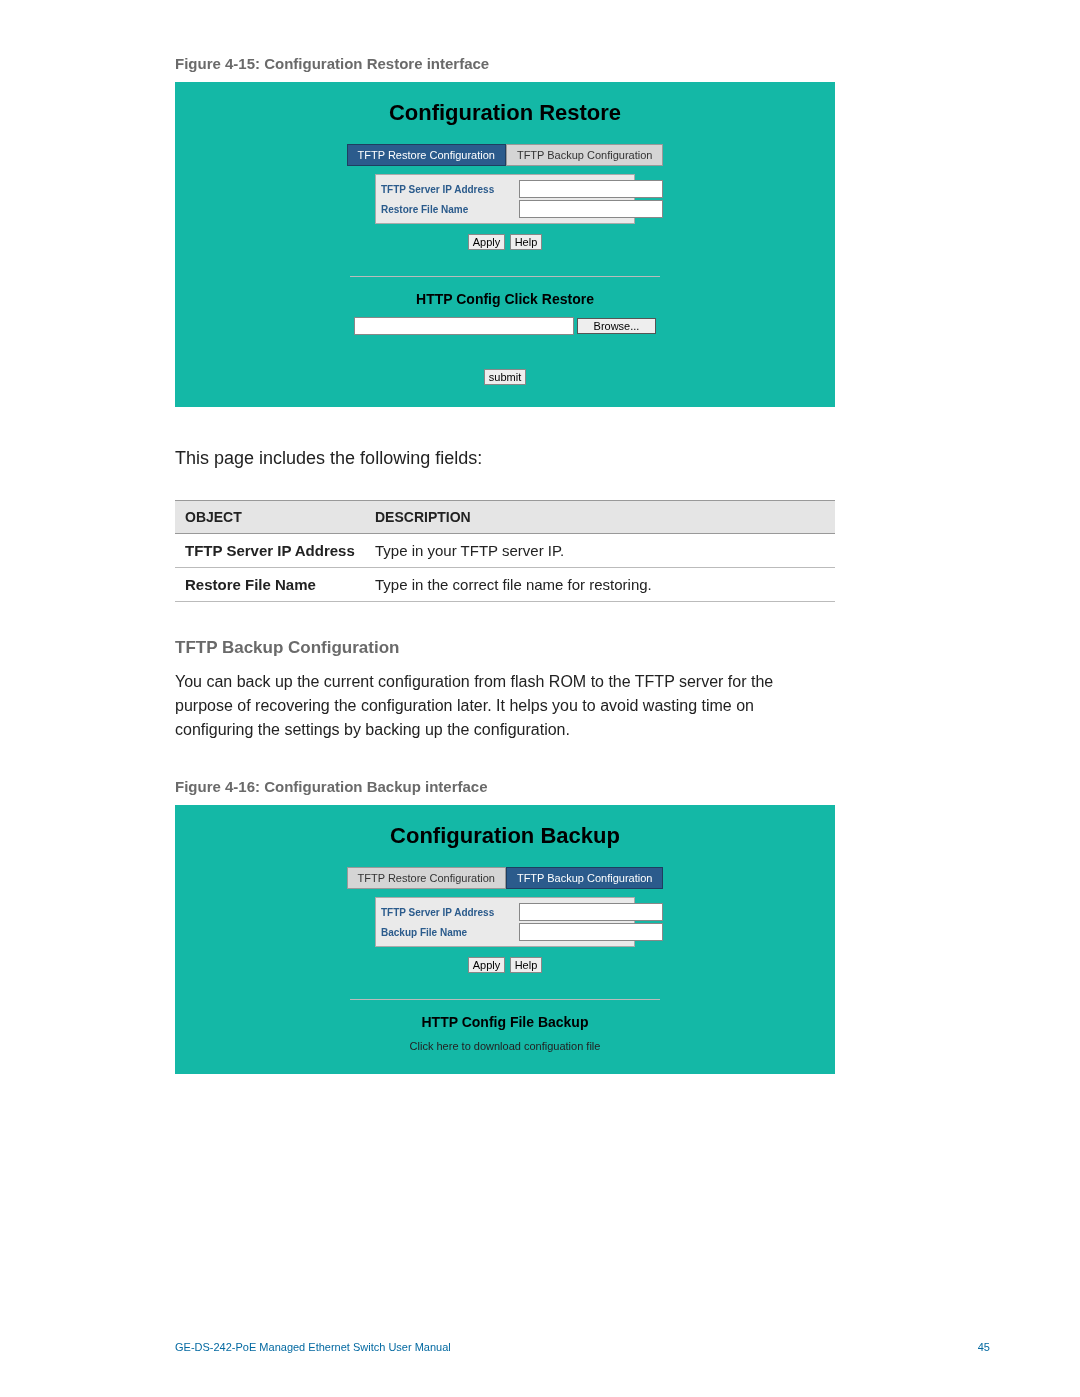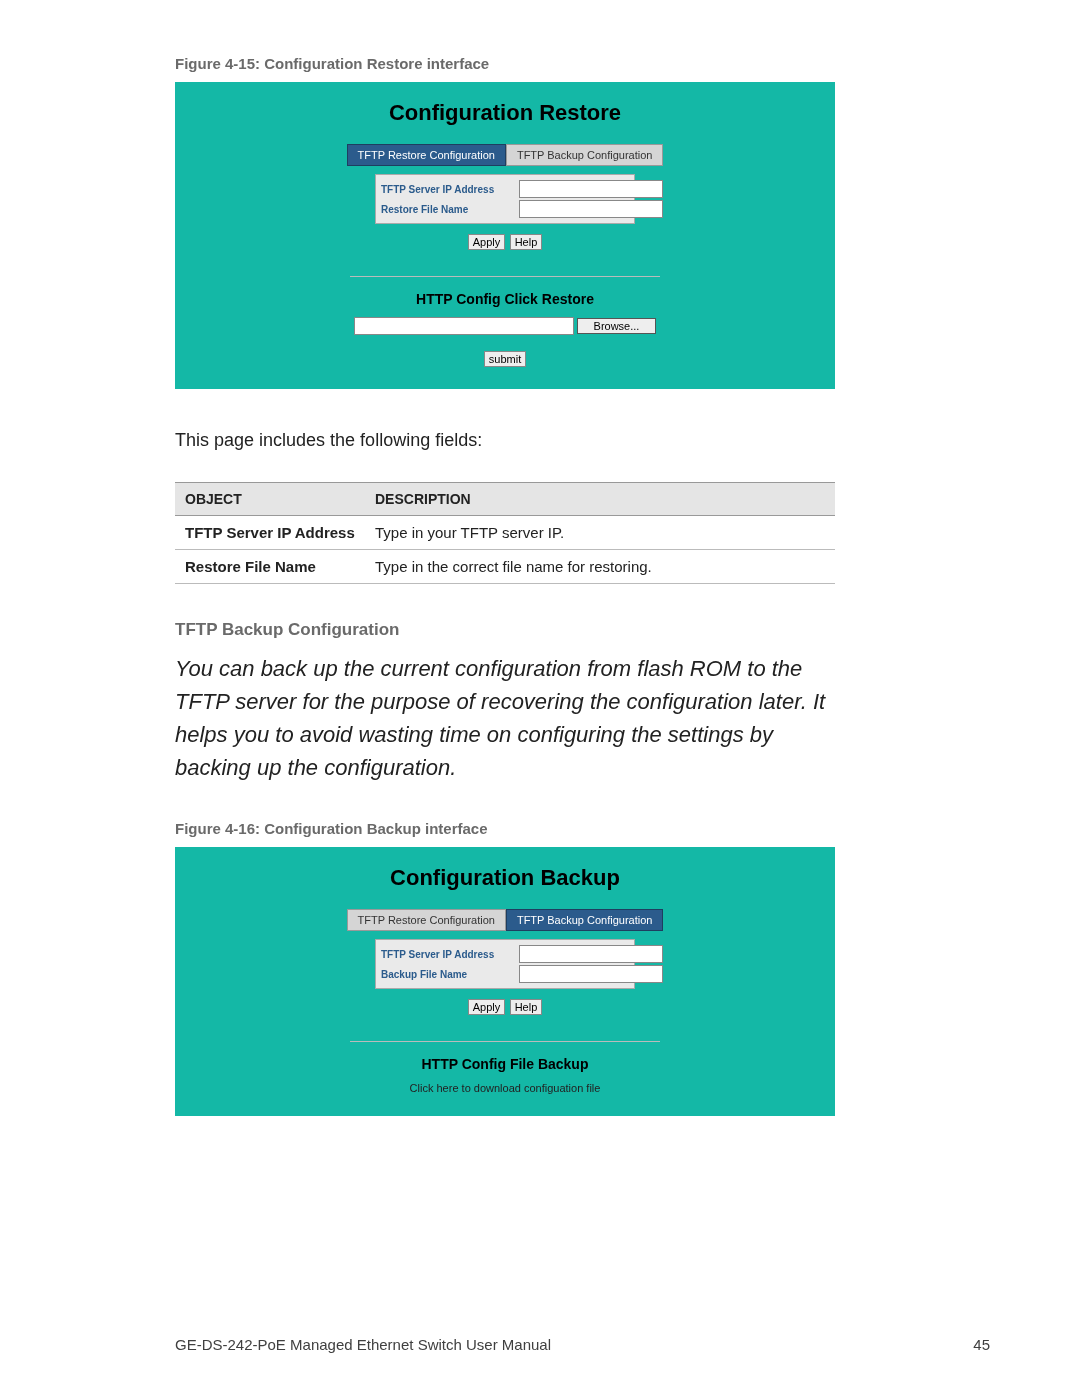--- a/index.html
+++ b/index.html
@@ -130,21 +130,21 @@
   .browse-btn {
     font-family: Arial, sans-serif;
     font-size: 11px;
     background: #eee;
     border: 1px solid #555;
     padding: 1px 16px;
     cursor: pointer;
   }
   .submit-row {
     text-align: center;
-    margin-top: 14px;
+    margin-top: 32px;
   }
   .body-text {
     font-size: 18px;
     color: #222;
     margin: 38px 0 28px 0;
     line-height: 1.5;
   }
   .obj-table {
     width: 660px;
     border-collapse: collapse;
@@ -167,43 +167,42 @@
     vertical-align: top;
   }
   .obj-table td.obj-name { font-weight: 700; width: 190px; }
   .section-heading {
     font-size: 17px;
     font-weight: 700;
     color: #6a6a6a;
     margin-bottom: 12px;
   }
   .section-body {
-    font-size: 22px;
+    font-size: 16px;
     line-height: 1.5;
     color: #222;
     margin-bottom: 36px;
     width: 660px;
-    font-style: italic;
   }
   .download-link {
     text-align: center;
     font-family: Arial, sans-serif;
     font-size: 11px;
     color: #222;
     margin-top: 6px;
   }
   .footer {
     position: absolute;
     bottom: 44px;
     left: 175px;
     right: 90px;
     display: flex;
     justify-content: space-between;
-    font-size: 15px;
-    color: #404040;
+    font-size: 11px;
+    color: #0369a1;
   }
 </style>
 </head>
 <body>
 
 <div class="page">
 
   <div class="fig-caption">Figure 4-15: Configuration Restore interface</div>
   <div class="ui-panel">
     <div class="panel-title">Configuration Restore</div>

